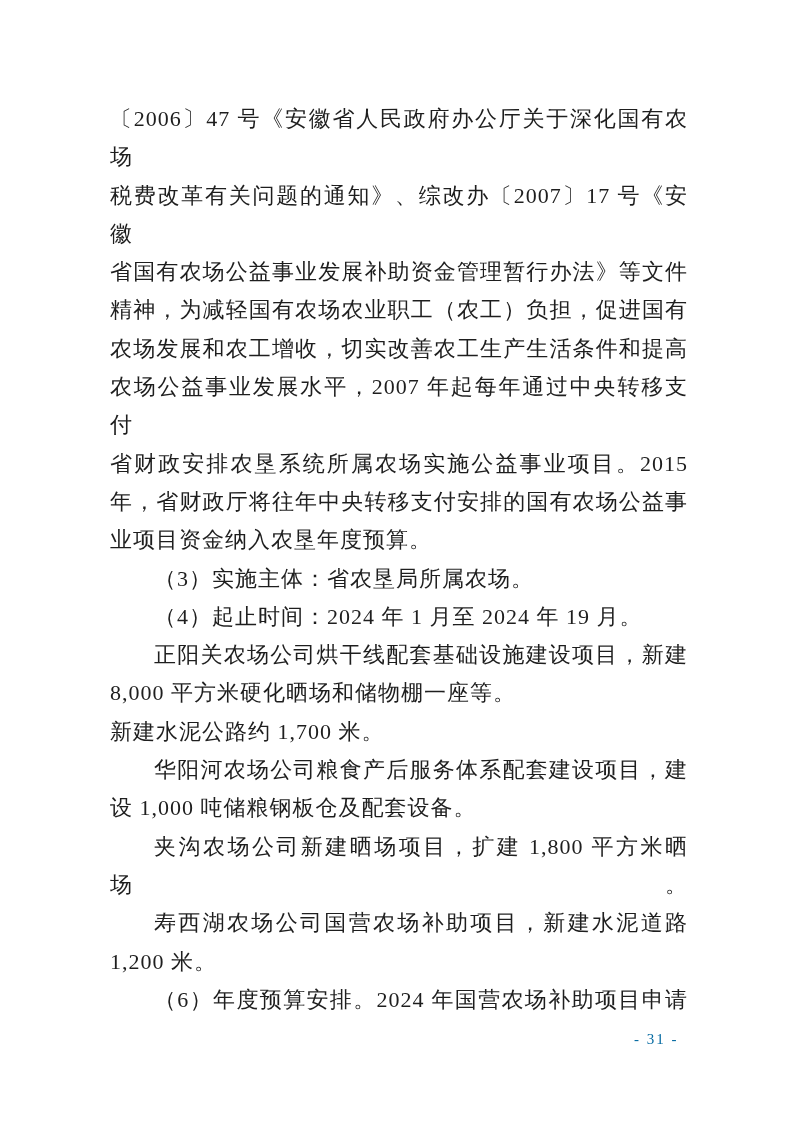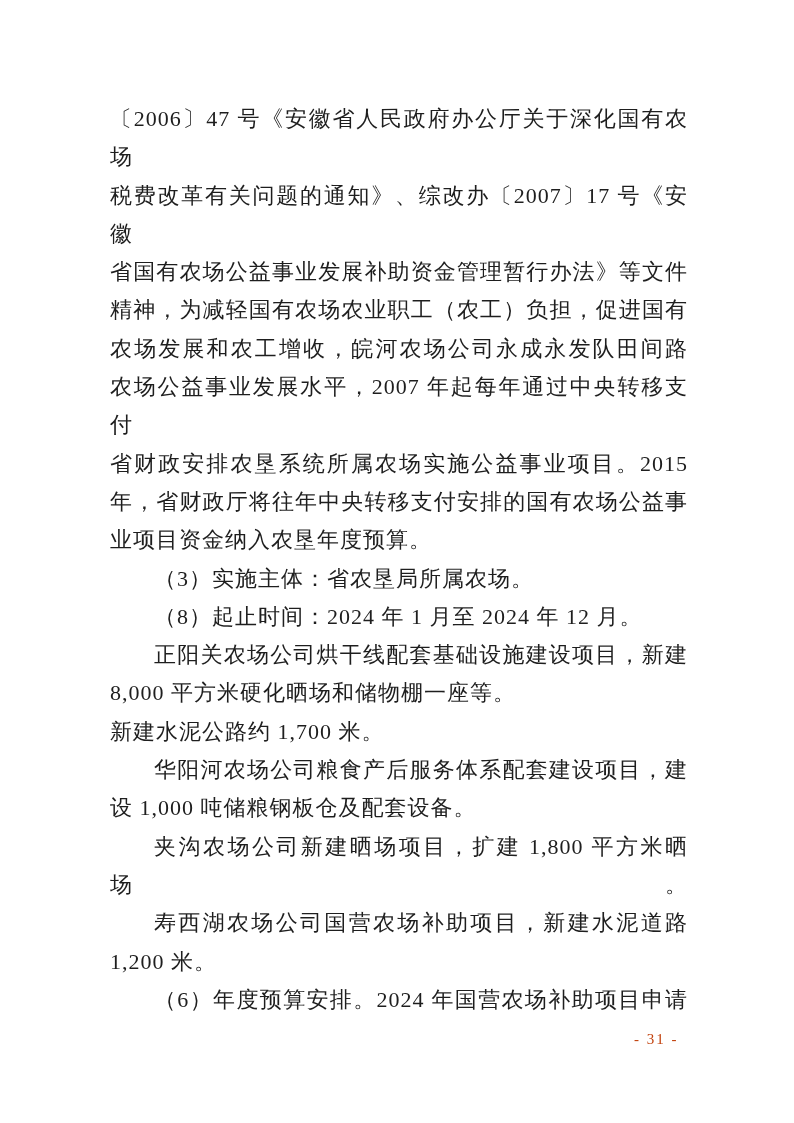--- a/index.html
+++ b/index.html
@@ -31,41 +31,41 @@
     text-justify: inter-character;
     min-height: 38.3px;
   }
   .line.fill  { text-align-last: justify; }
   .line.short { text-align-last: left; }
   .page-number {
     position: absolute;
     left: 634px;
     top: 1031px;
     font-size: 15px;
-    color: #c2410c;
+    color: #0369a1;
     letter-spacing: 2px;
     white-space: pre;
   }
 </style>
 </head>
 <body>
 
 <div class="page">
   <div class="content">
       <div class="line fill">〔2006〕47 号《安徽省人民政府办公厅关于深化国有农场</div>
       <div class="line fill">税费改革有关问题的通知》、综改办〔2007〕17 号《安徽</div>
       <div class="line fill">省国有农场公益事业发展补助资金管理暂行办法》等文件</div>
       <div class="line fill">精神，为减轻国有农场农业职工（农工）负担，促进国有</div>
-      <div class="line fill">农场发展和农工增收，皖河农场公司永成永发队田间路</div>
+      <div class="line fill">农场发展和农工增收，切实改善农工生产生活条件和提高</div>
       <div class="line fill">农场公益事业发展水平，2007 年起每年通过中央转移支付</div>
       <div class="line fill">省财政安排农垦系统所属农场实施公益事业项目。2015</div>
       <div class="line fill">年，省财政厅将往年中央转移支付安排的国有农场公益事</div>
       <div class="line short">业项目资金纳入农垦年度预算。</div>
       <div class="line short" style="text-indent: 2em; font-family: Liberation Serif, serif;">（3）实施主体：省农垦局所属农场。</div>
-      <div class="line short" style="text-indent: 2em;">（8）起止时间：2024 年 1 月至 2024 年 12 月。</div>
+      <div class="line short" style="text-indent: 2em;">（4）起止时间：2024 年 1 月至 2024 年 19 月。</div>
       <div class="line fill" style="text-indent: 2em;">正阳关农场公司烘干线配套基础设施建设项目，新建</div>
       <div class="line short">8,000 平方米硬化晒场和储物棚一座等。</div>
       <div class="line short">新建水泥公路约 1,700 米。</div>
       <div class="line fill" style="text-indent: 2em;">华阳河农场公司粮食产后服务体系配套建设项目，建</div>
       <div class="line short">设 1,000 吨储粮钢板仓及配套设备。</div>
       <div class="line fill" style="text-indent: 2em;">夹沟农场公司新建晒场项目，扩建 1,800 平方米晒场。</div>
       <div class="line fill" style="text-indent: 2em;">寿西湖农场公司国营农场补助项目，新建水泥道路</div>
       <div class="line short">1,200 米。</div>
       <div class="line fill" style="text-indent: 2em;">（6）年度预算安排。2024 年国营农场补助项目申请</div>
     </div>

